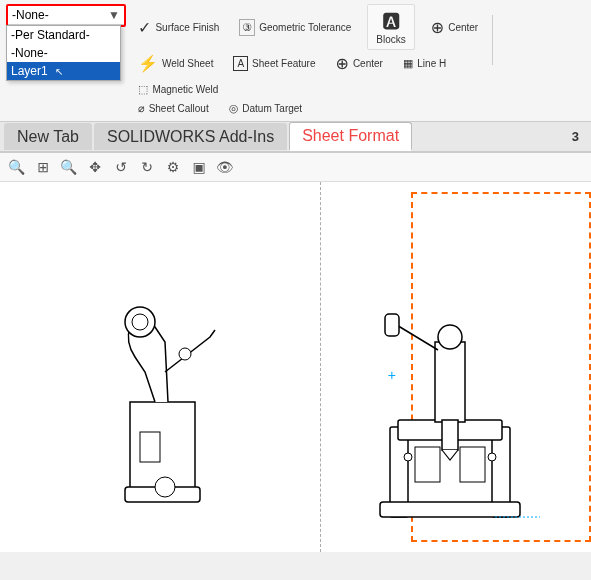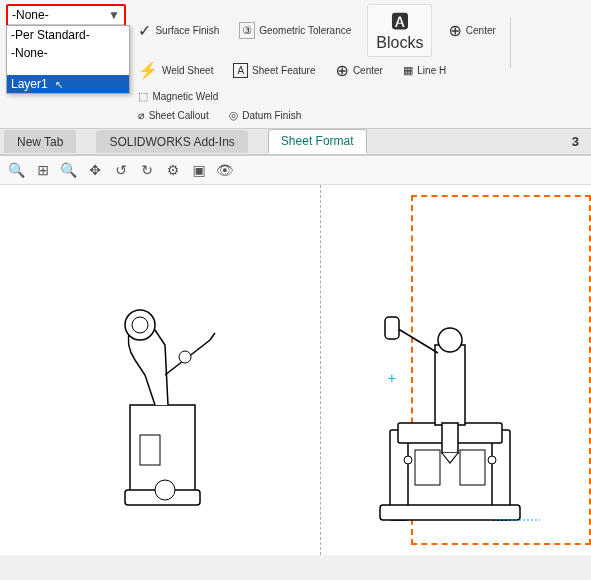--- a/index.html
+++ b/index.html
@@ -52,36 +52,35 @@
       font-size: 10px;
       color: #555;
     }
 
     .layer-dropdown-list {
       background: white;
       border: 1px solid #aaa;
       position: absolute;
       top: 100%;
       left: -2px;
-      width: 124px;
+      width: 115px;
       z-index: 200;
       box-shadow: 2px 2px 4px rgba(0,0,0,0.2);
     }
 
     .layer-dropdown-list .dropdown-item {
       padding: 2px 4px;
       font-size: 12px;
       cursor: pointer;
       white-space: nowrap;
     }
 
     .dropdown-item.selected {
       background: #1560bd;
       color: white;
-      margin-top: 13px;
     }
 
     
     .ribbon-icons {
       display: flex;
       align-items: center;
       gap: 6px;
       flex: 1;
       flex-wrap: wrap;
     }
@@ -128,21 +127,21 @@
       background: #f9f9f9;
       cursor: pointer;
     }
 
     .ribbon-block .icon {
       font-size: 20px;
       color: #333;
     }
 
     .ribbon-block .label {
-      font-size: 16px;
+      font-size: 10px;
       color: #333;
     }
 
     .ribbon-divider {
       width: 1px;
       height: 50px;
       background: #ccc;
       margin: 0 4px;
     }
 
@@ -150,35 +149,35 @@
     .tab-bar {
       display: flex;
       align-items: center;
       background: #e8e8e8;
       border-bottom: 2px solid #ccc;
       padding: 0 4px;
     }
 
     .tab {
       padding: 4px 12px;
-      font-size: 12px;
+      font-size: 16px;
       cursor: pointer;
       border: 1px solid transparent;
       border-bottom: none;
-      margin-right: 20px;
+      margin-right: 2px;
       background: #d4d4d4;
       border-radius: 3px 3px 0 0;
       color: #333;
     }
 
     .tab.active {
       background: #ffffff;
       border: 1px solid #bbb;
       border-bottom: 2px solid white;
-      color: #0f766e;
+      color: #ef4444;
     }
 
     .tab-number {
       margin-left: auto;
       padding: 4px 8px;
       font-size: 13px;
       color: #333;
       font-weight: bold;
     }
 
@@ -326,21 +325,21 @@
           <span class="label">Magnetic Weld</span>
         </div>
       </div>
       <div class="ribbon-row">
         <div class="ribbon-item">
           <span class="icon" style="font-size:11px;">⌀</span>
           <span class="label">Sheet Callout</span>
         </div>
         <div class="ribbon-item">
           <span class="icon" style="font-size:11px;">◎</span>
-          <span class="label">Datum Finish</span>
+          <span class="label">Datum Target</span>
         </div>
       </div>
     </div>
   </div>
 </div>
 
 <div class="tab-bar">
   <div class="tab">New Tab</div>
   <div class="tab">SOLIDWORKS Add-Ins</div>
   <div class="tab active">Sheet Format</div>

